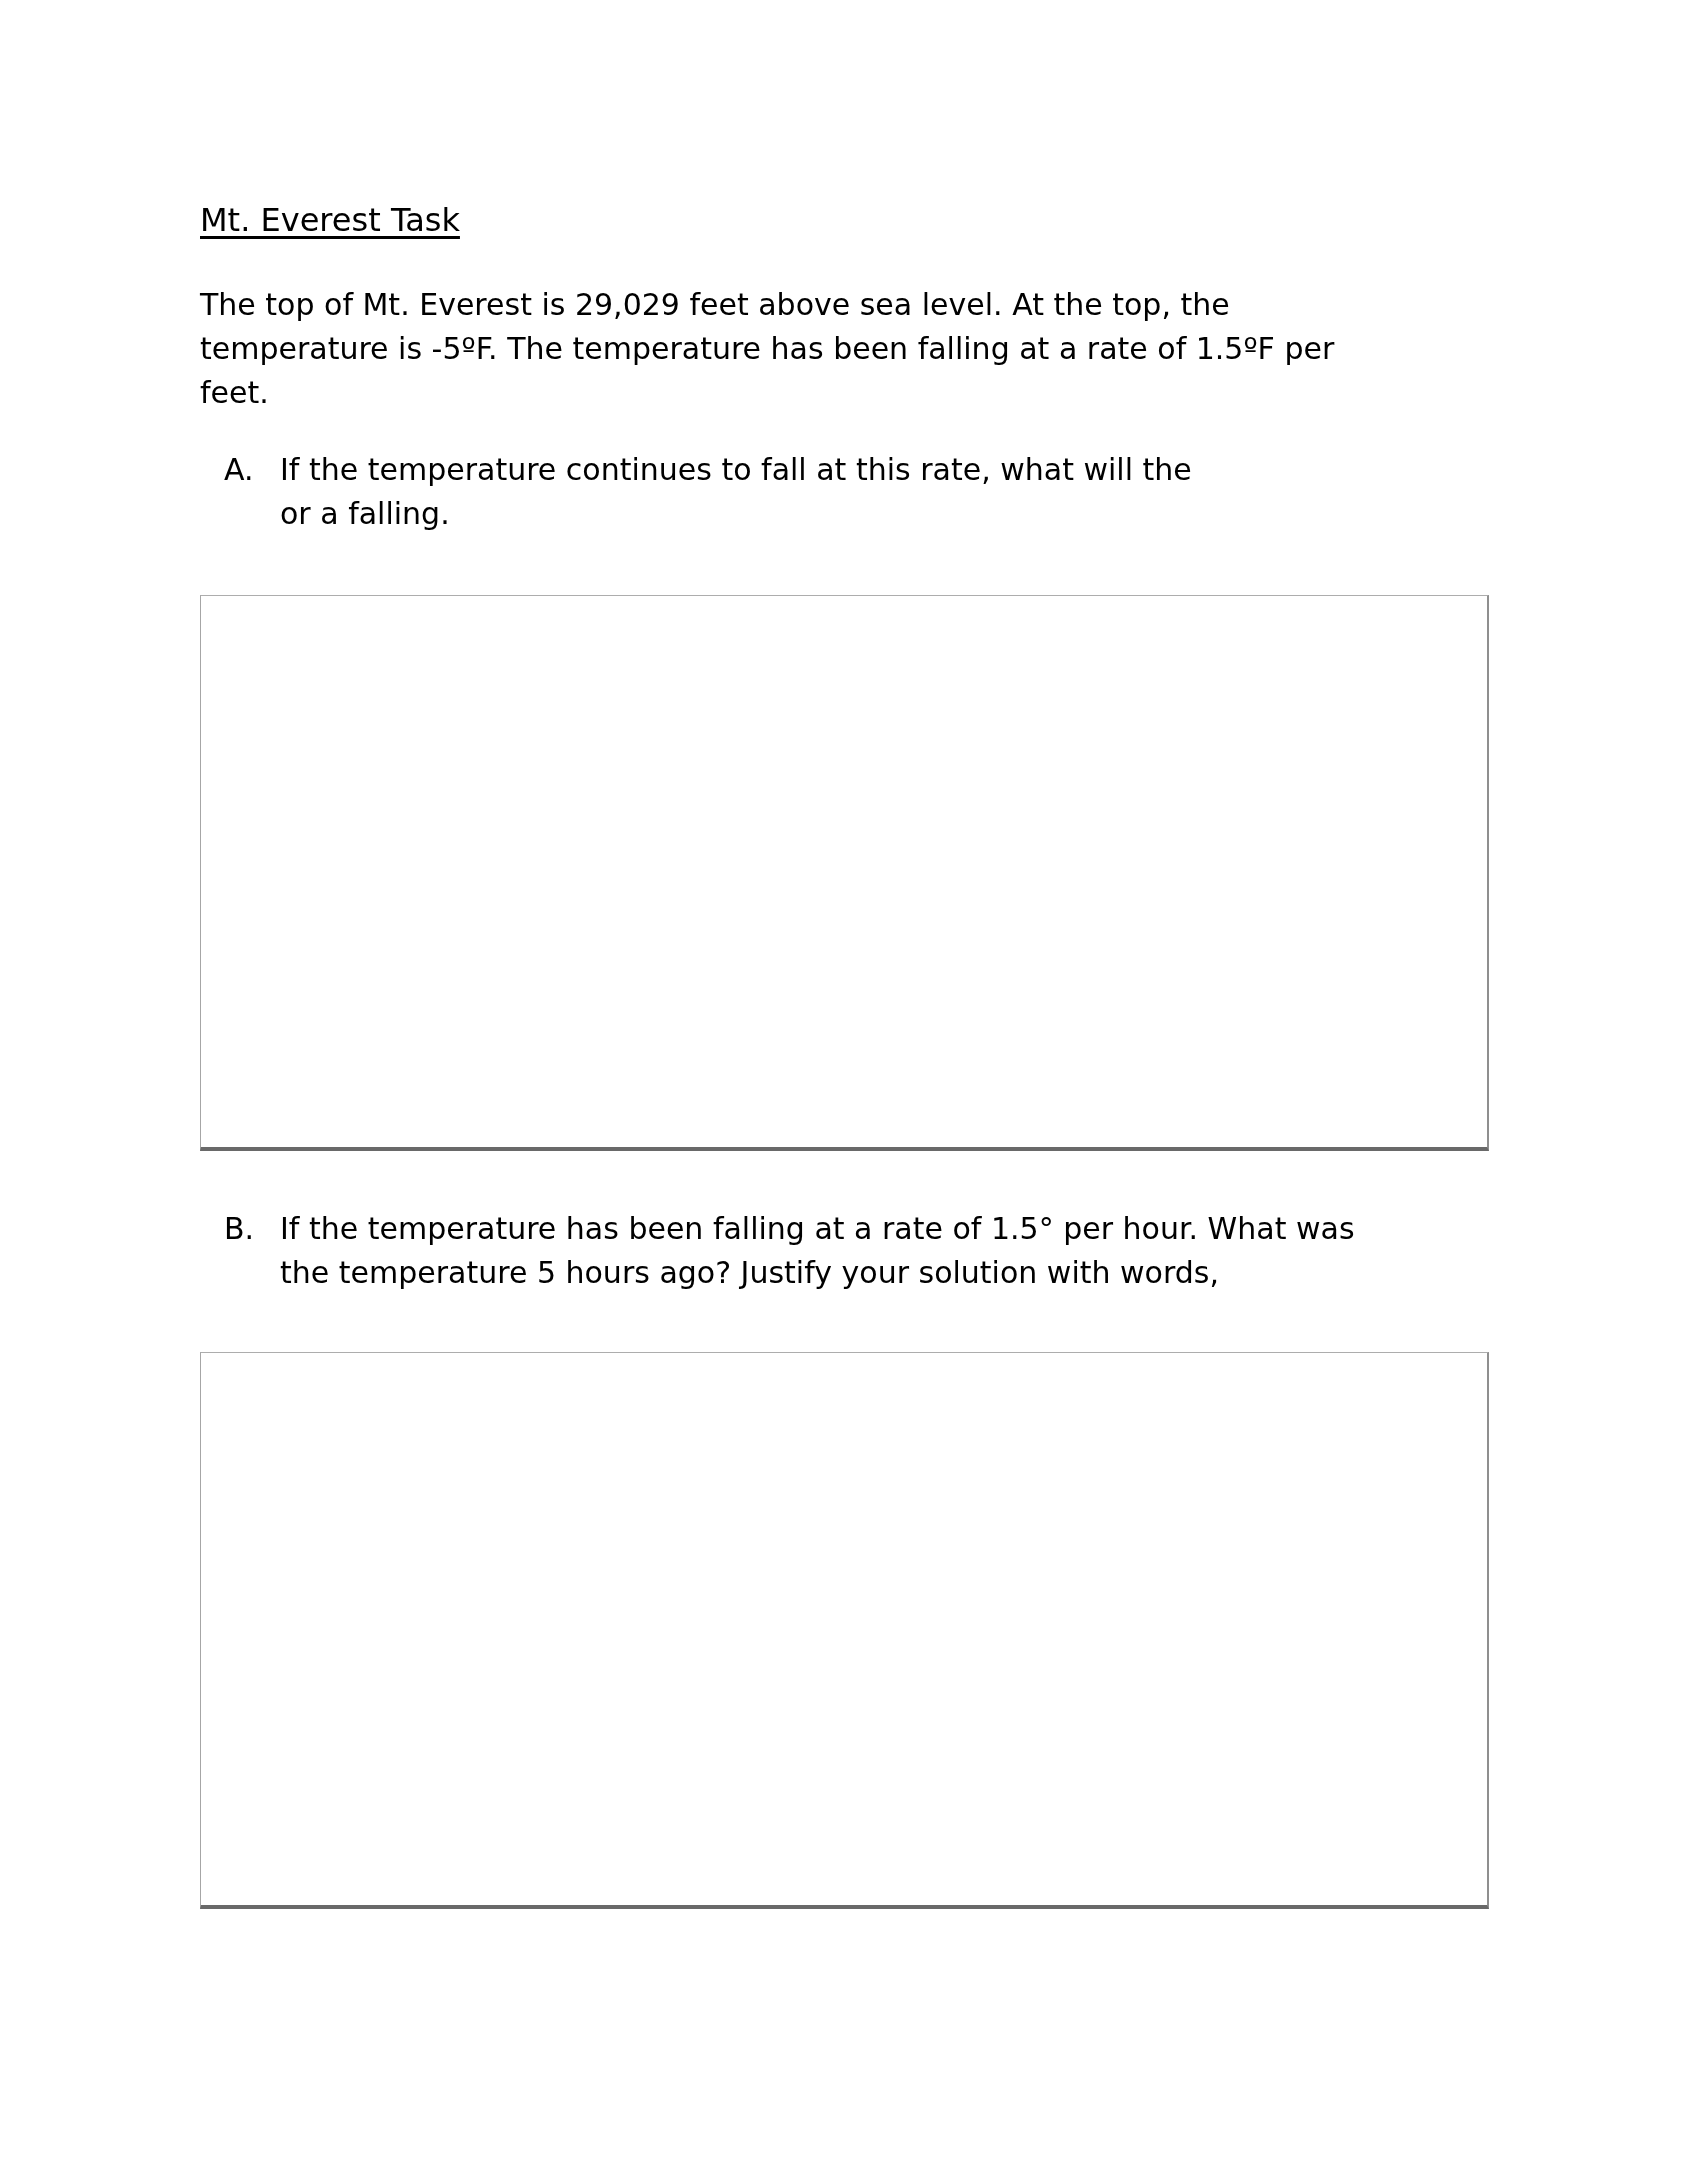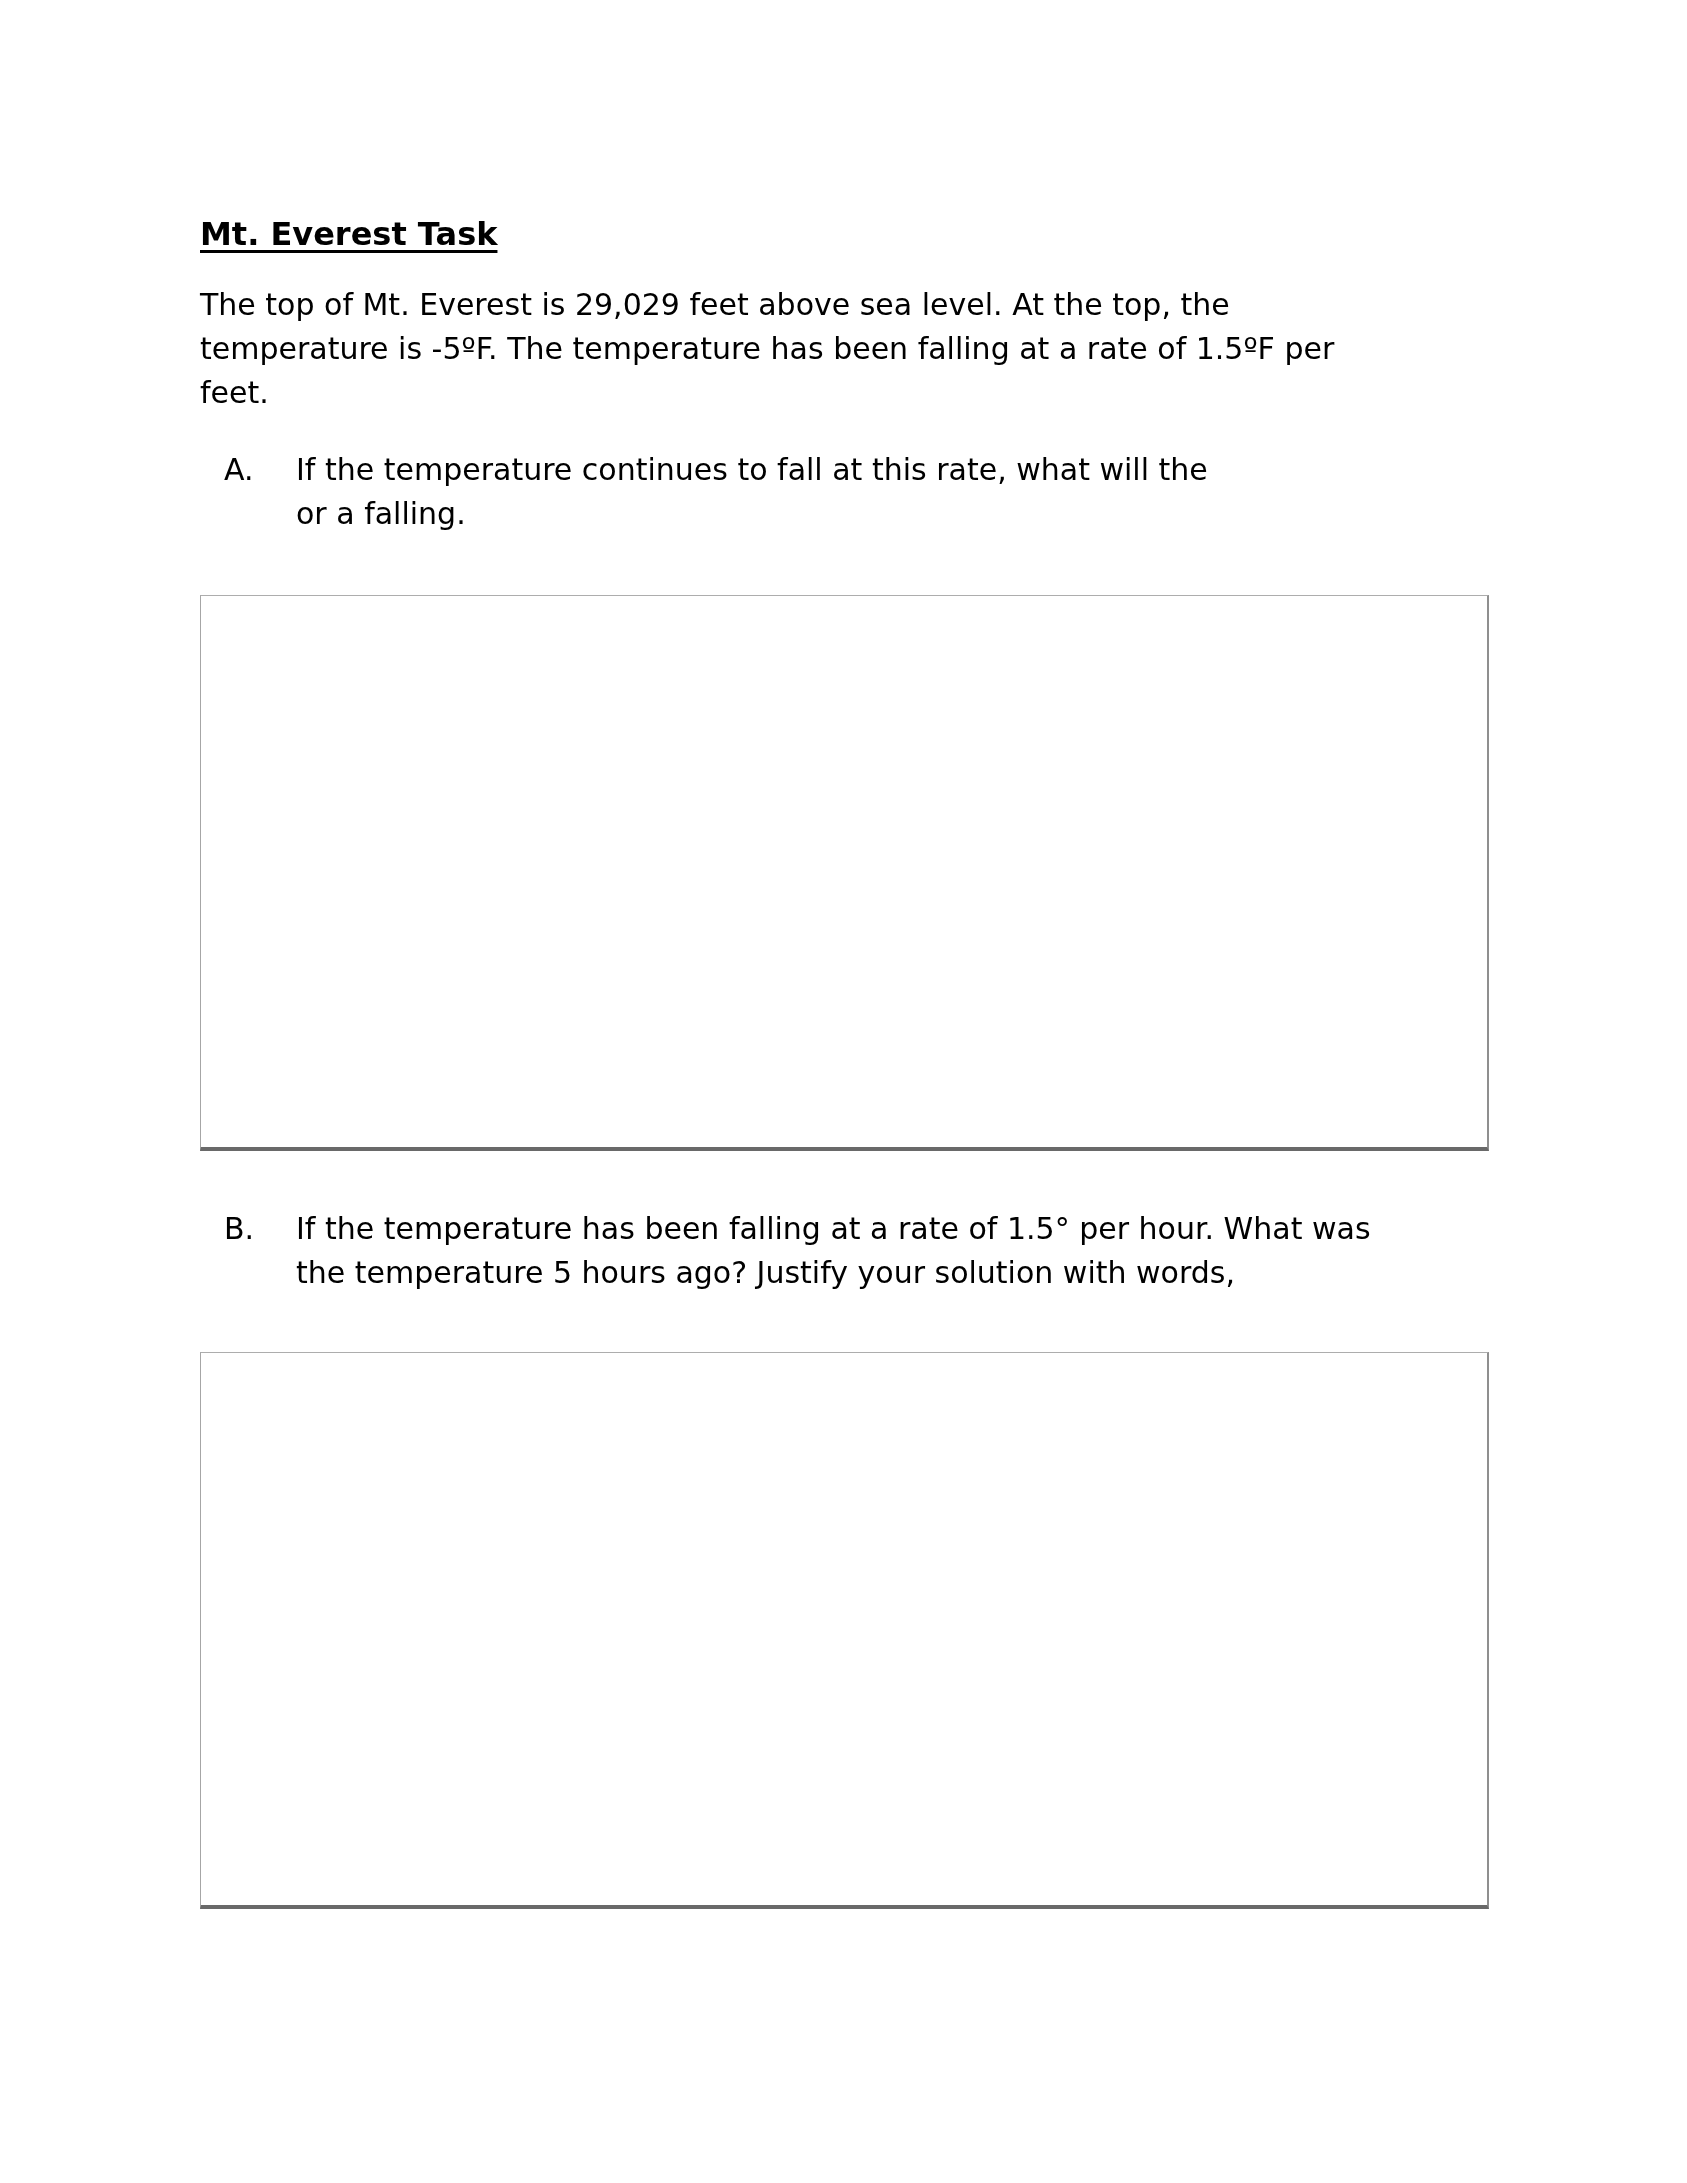--- a/index.html
+++ b/index.html
@@ -11,24 +11,24 @@
     position: relative;
     width: 1687px;
     height: 2183px;
     background: #ffffff;
     font-family: "DejaVu Sans", "Liberation Sans", sans-serif;
     color: #000000;
   }
   .doc-title {
     position: absolute;
     left: 200px;
-    top: 216px;
+    top: 202px;
     font-size: 32px;
     line-height: 37px;
-    font-weight: bold;
+    font-weight: normal;
     text-decoration: underline;
     text-underline-offset: 4.6px;
     text-decoration-thickness: 2.6px;
   }
   .intro {
     position: absolute;
     left: 200px;
     top: 255px;
     font-size: 30px;
     line-height: 44px;
@@ -41,21 +41,21 @@
     left: 224px;
     font-size: 30px;
     line-height: 44px;
     white-space: nowrap;
   }
   .question .marker {
     position: absolute;
     left: 0;
     top: 0;
   }
-  .question .qlines { margin-left: 72px; }
+  .question .qlines { margin-left: 56px; }
   .question .qlines span { display: block; }
   .q-a { top: 448px; }
   .q-b { top: 1207px; }
   .answer-box {
     position: absolute;
     left: 200px;
     width: 1289px;
     background: #ffffff;
     box-sizing: border-box;
     border-top: 1.3px solid #adadad;

